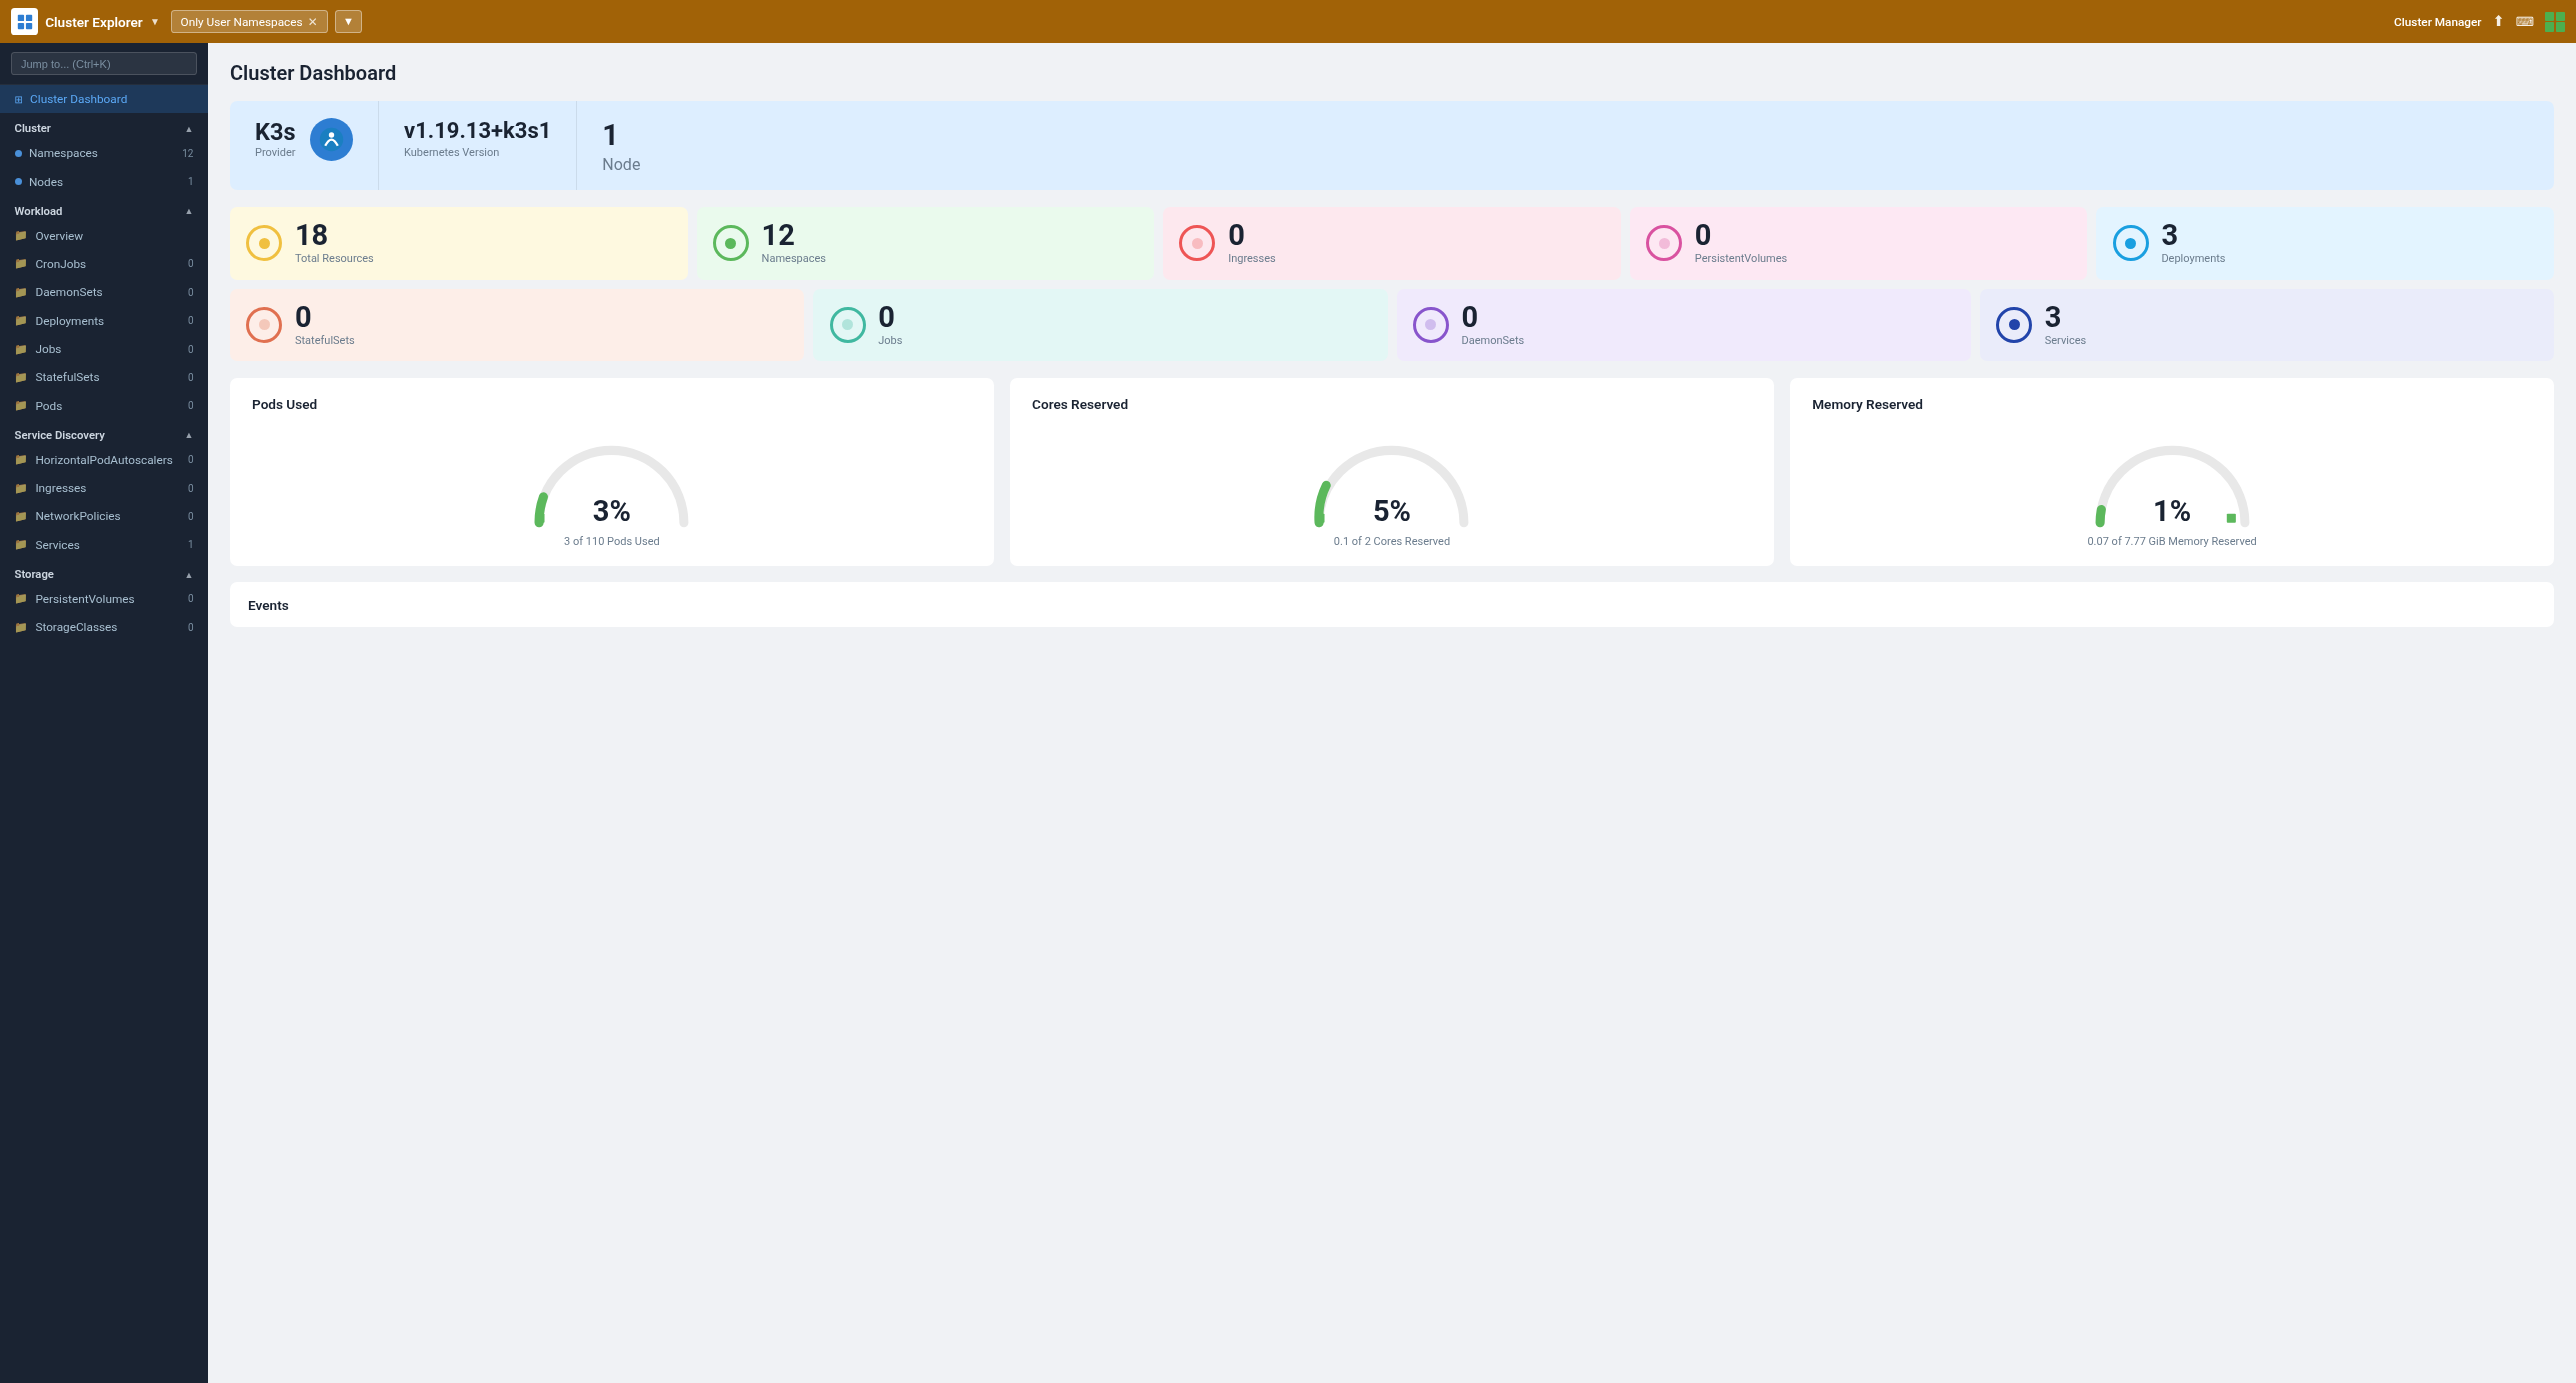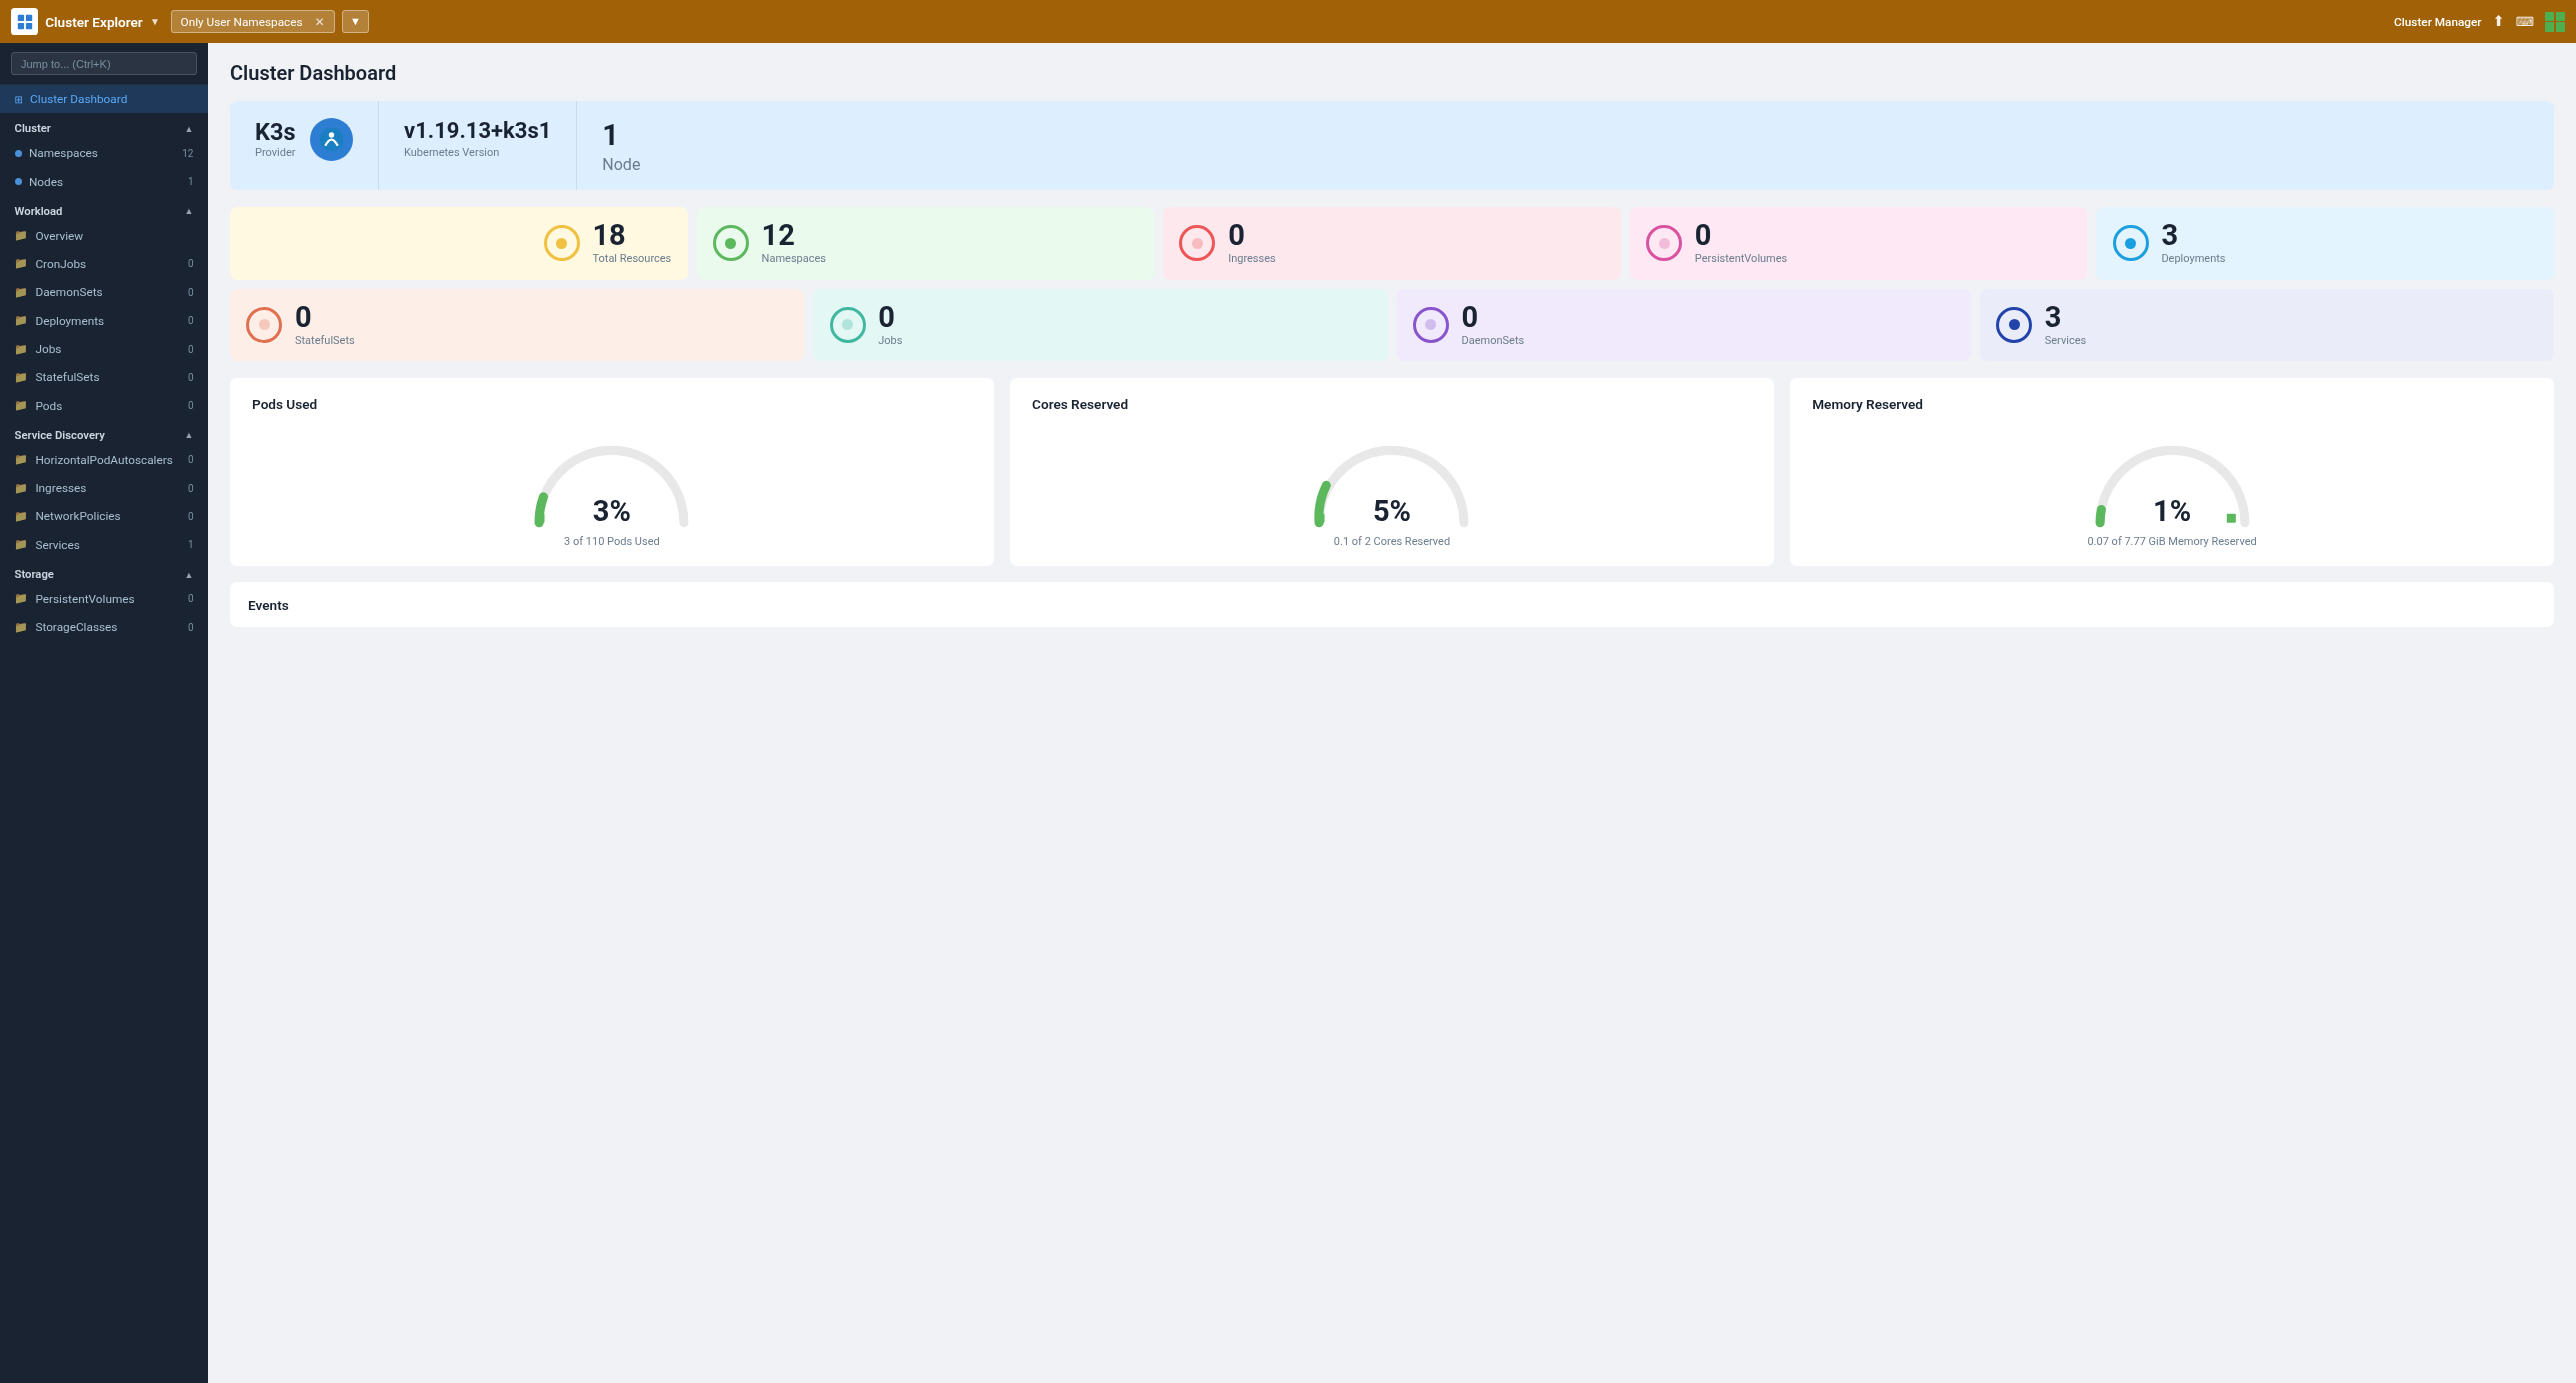--- a/index.html
+++ b/index.html
@@ -36,21 +36,21 @@
     }
     .namespace-pill {
       background: rgba(255,255,255,0.2);
       border: 0.9px solid rgba(255,255,255,0.4);
       color: white;
       border-radius: 3.6px;
       padding: 3.6px 9px;
       font-size: 11.8px;
       display: flex;
       align-items: flex-end;
-      gap: 12px;
+      gap: 5px;
       cursor: pointer;
     }
     .namespace-pill .close { cursor: pointer; opacity: 0.8; }
     .namespace-dropdown {
       background: rgba(255,255,255,0.2);
       border: 0.9px solid rgba(255,255,255,0.4);
       color: white;
       border-radius: 3.6px;
       padding: 3.6px 7.2px;
       cursor: pointer;
@@ -311,21 +311,21 @@
       border-radius: 7.2px;
       padding: 14.5px 18px;
     }
     .events-title {
       font-size: 13.6px;
       font-weight: 600;
       color: #1a2332;
     }
 
     
-    .bg-yellow { background: #fef9e0; justify-content: flex-end; }
+    .bg-yellow { background: #fef9e0; }
     .bg-green { background: #eafaed; }
     .bg-red { background: #fde8ee; }
     .bg-pink { background: #fde8f3; }
     .bg-blue { background: #e3f4ff; }
     .bg-salmon { background: #fdeee8; }
     .bg-teal { background: #e3f7f5; }
     .bg-purple { background: #f0eafc; }
     .bg-indigo { background: #eaecfa; }
 
     .circle-yellow { border-color: #f0c040; }

